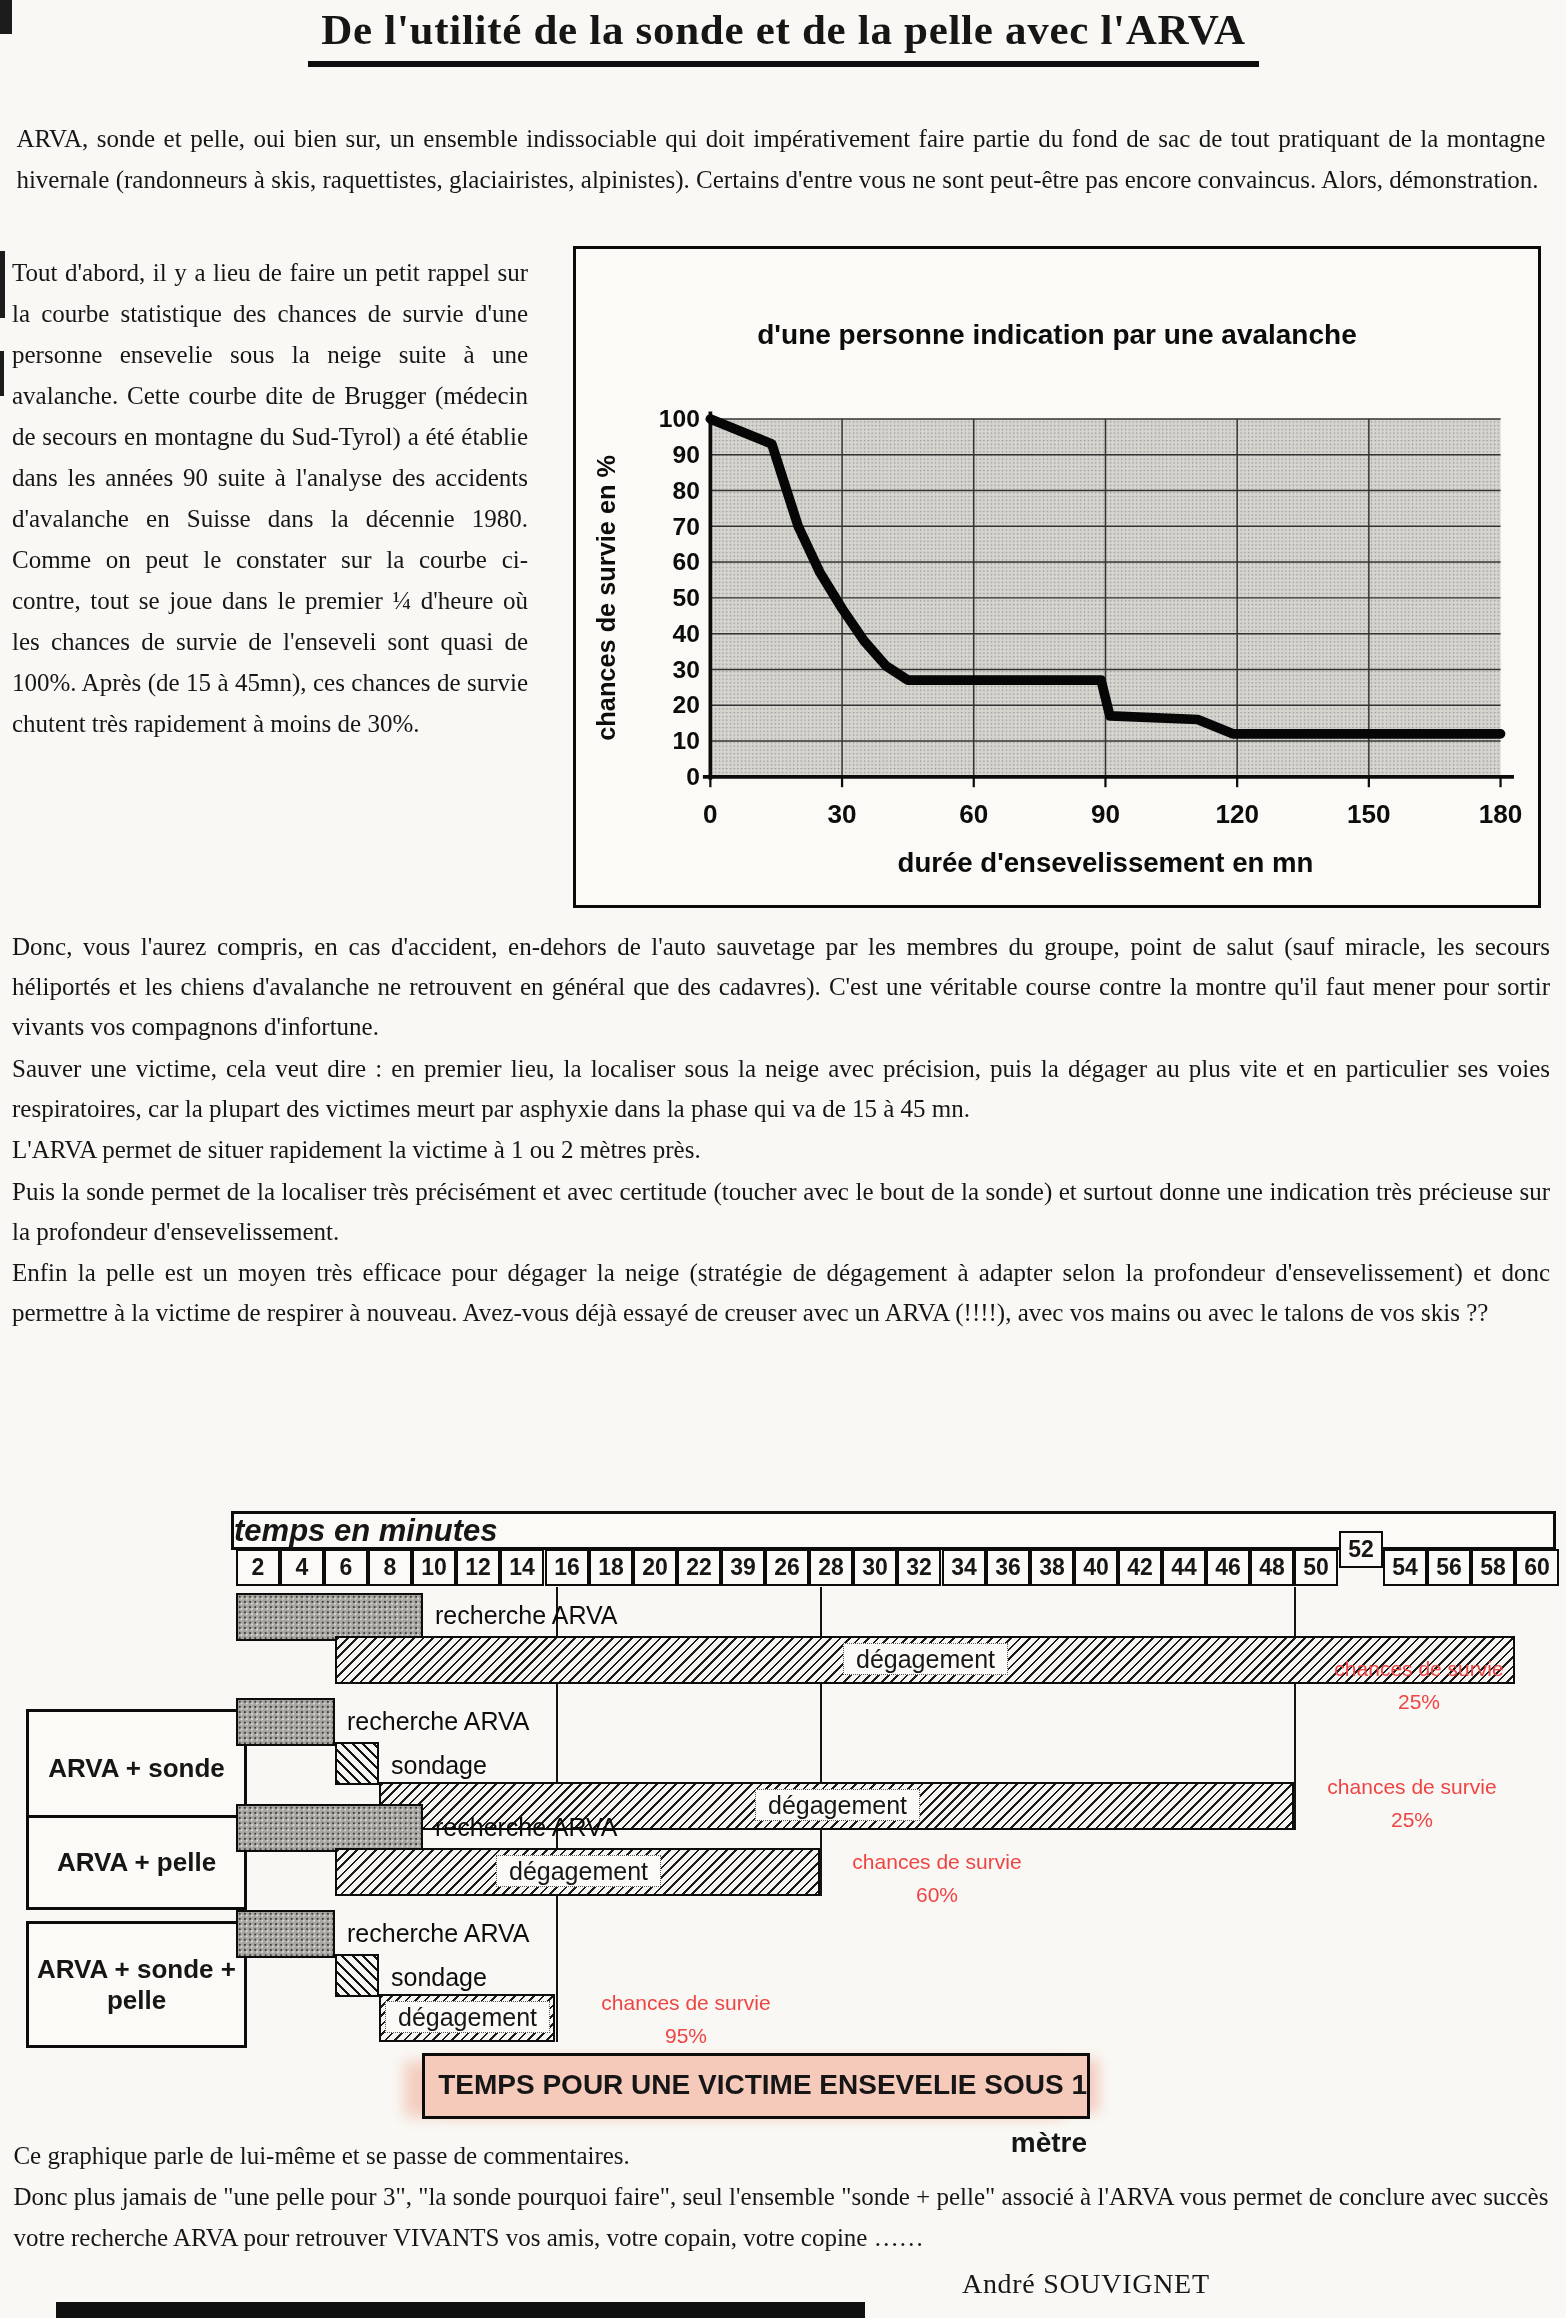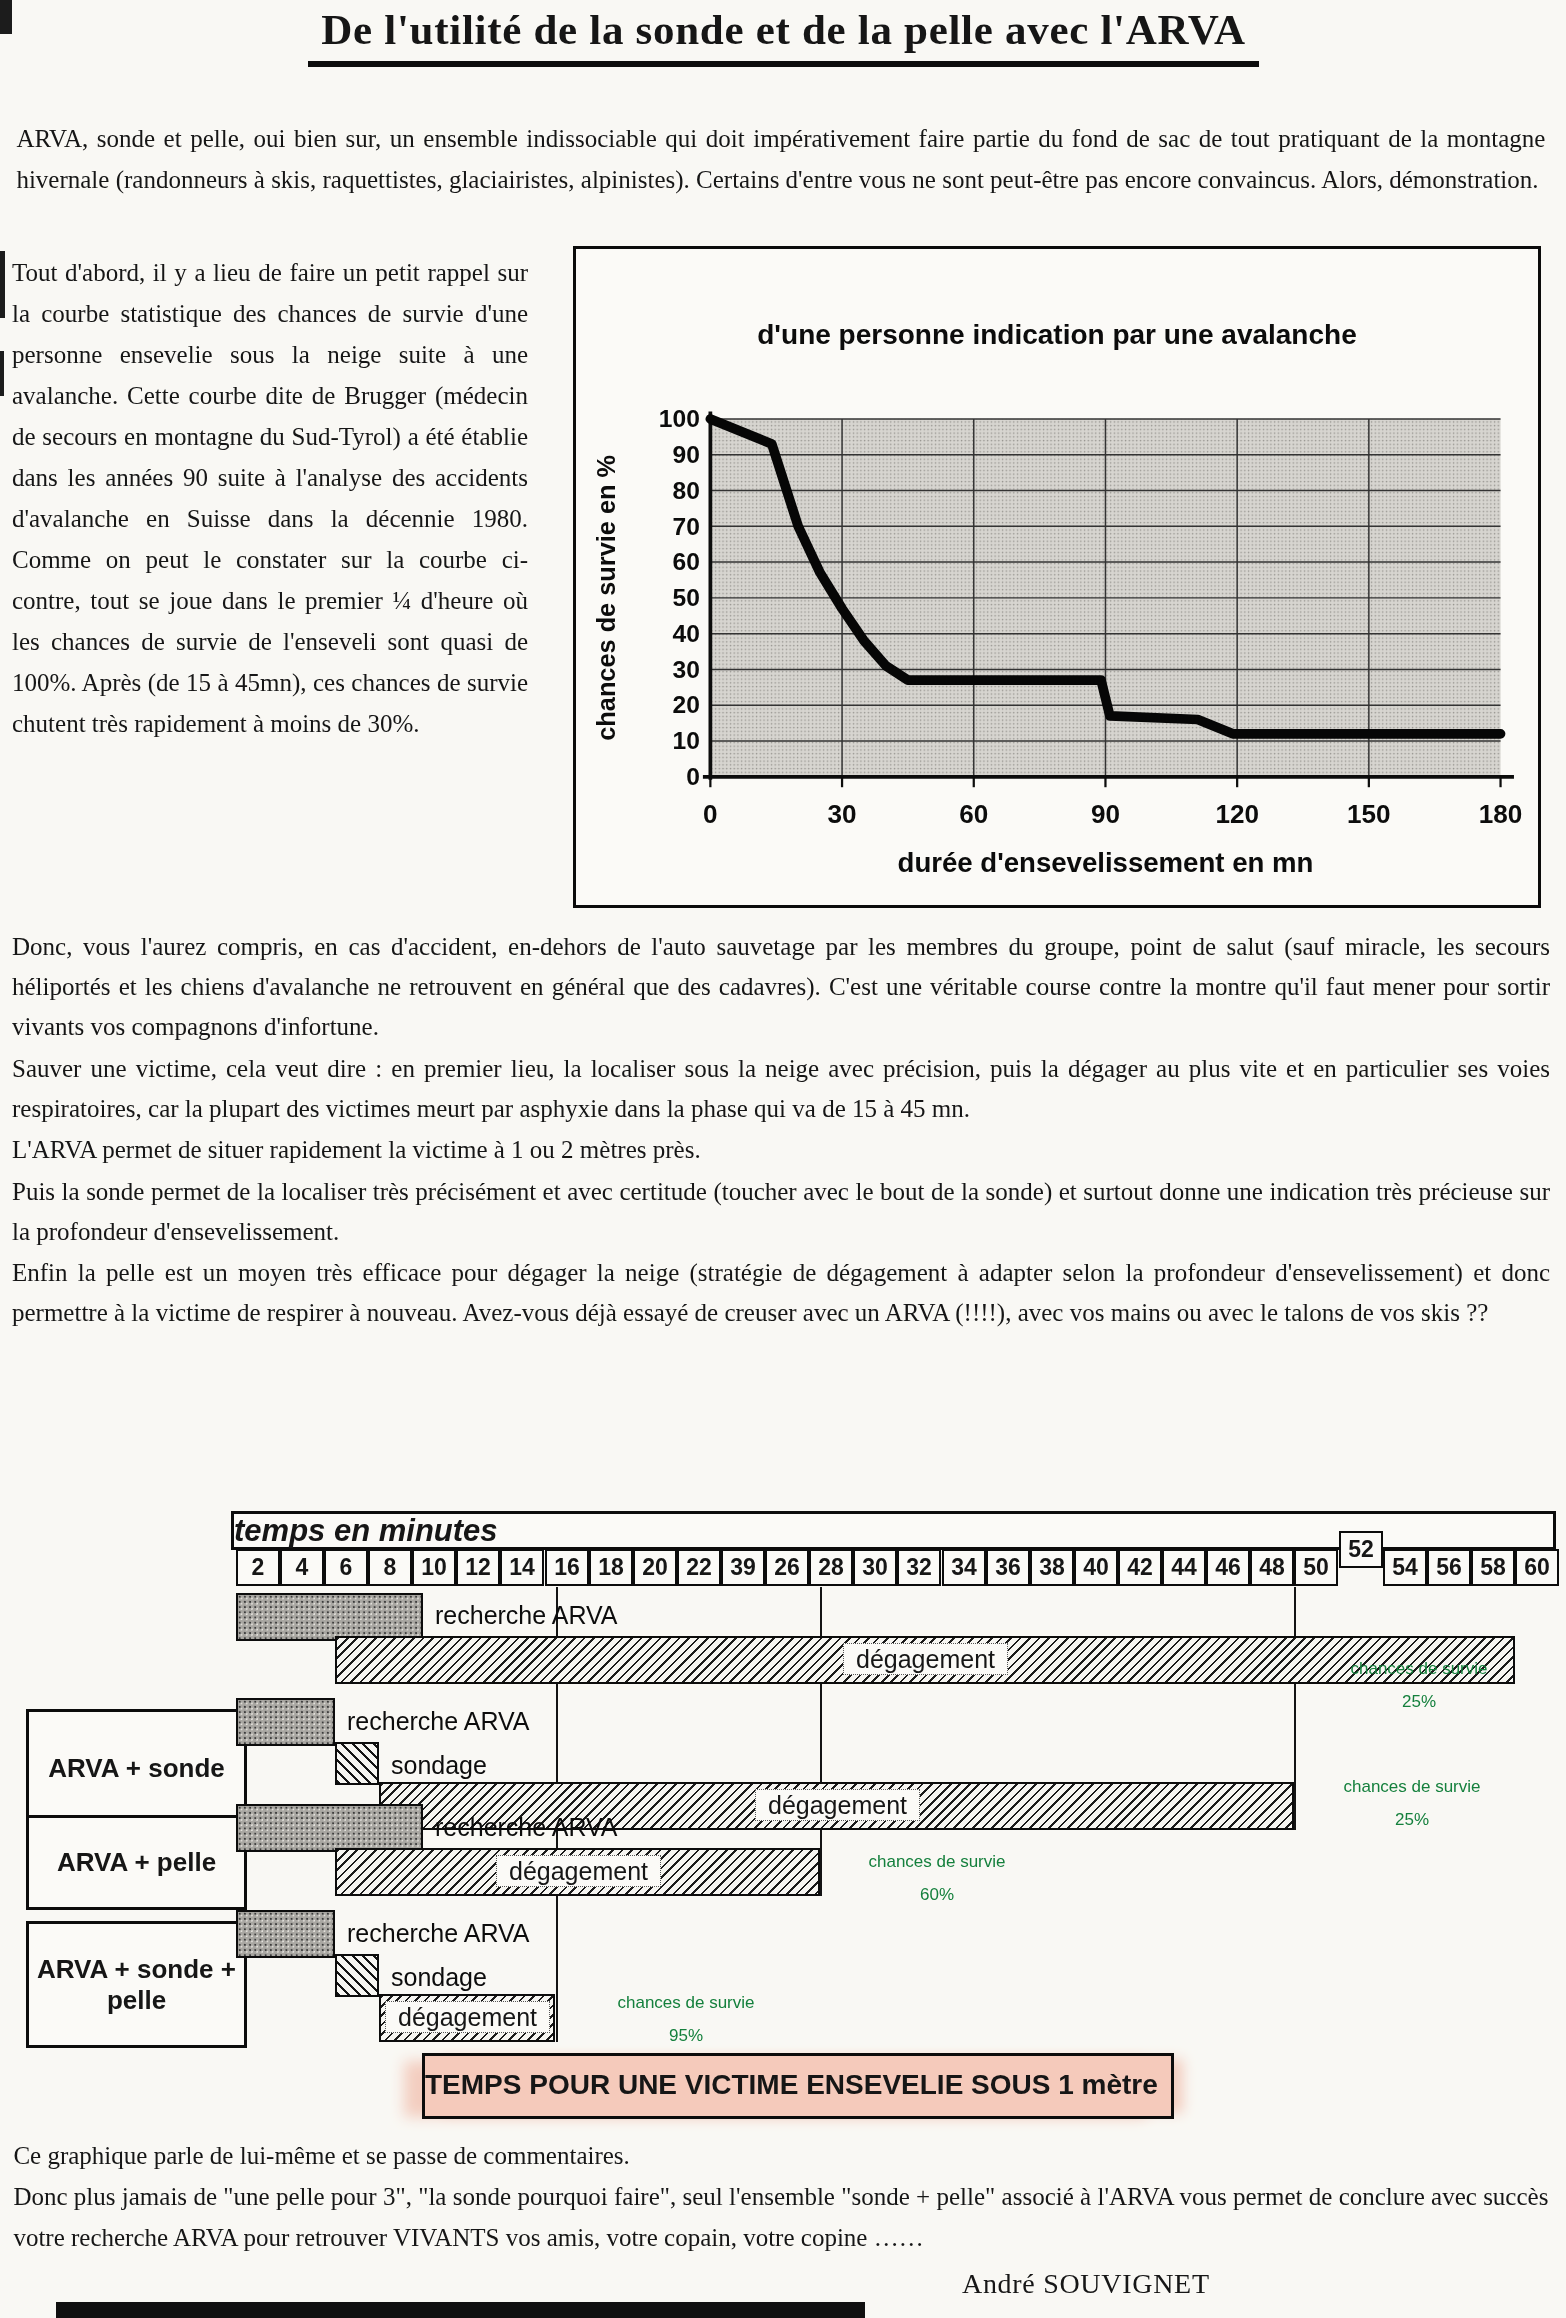--- a/index.html
+++ b/index.html
@@ -40,23 +40,23 @@
   .g-bar{position:absolute;box-sizing:border-box;border:2.2px solid #0c0c0c;}
   .g-bar.recherche{background-color:#a9a7a2;
      background-image:radial-gradient(circle at 1.5px 1.5px, #3d3d3d 1px, transparent 1.1px),
                       radial-gradient(circle at 3.7px 3.7px, #e4e2dd 0.9px, transparent 1px);
      background-size:5.2px 5.2px;}
   .g-bar.sondage{background:repeating-linear-gradient(45deg,#141414 0 2.2px,#f6f5f1 2.2px 7.5px);}
   .g-bar.degagement{background:repeating-linear-gradient(135deg,#1a1a1a 0 1.8px,#f6f5f1 1.8px 6.7px);}
   .g-barlabel{position:absolute;white-space:nowrap;font-size:25px;color:#0c0c0c;}
   .g-centerlabel{position:absolute;background:#fbfaf7;padding:0.7px 12px;font-size:25px;white-space:nowrap;
                  border:0.7px dotted #555;}
-  .g-surv{position:absolute;width:224px;text-align:center;font-size:17px;line-height:33px;color:#15803d;}
-  .g-footer{position:absolute;left:422px;top:550px;width:752px;height:66px;border:3px solid #0c0c0c;
-            box-sizing:border-box;text-align:left;font-weight:bold;font-size:28px;line-height:58px;
+  .g-surv{position:absolute;width:224px;text-align:center;font-size:21px;line-height:33px;color:#ef4444;}
+  .g-footer{position:absolute;left:422px;top:550px;width:668px;height:66px;border:3px solid #0c0c0c;
+            box-sizing:border-box;text-align:right;font-weight:bold;font-size:28px;line-height:58px;
             background:#f5cabb;box-shadow:-22.4px 3px 13.4px -4.5px #f3cdbf, 15px 0 12px -6px #f3cdbf;}
 </style>
 </head>
 <body>
 
 <div class="page">
 
   <div class="smudge" style="left:0;top:0;width:12px;height:34px;"></div>
   <div class="smudge" style="left:0;top:251px;width:5.2px;height:67px;"></div>
   <div class="smudge" style="left:0;top:351px;width:3.7px;height:45px;"></div>

